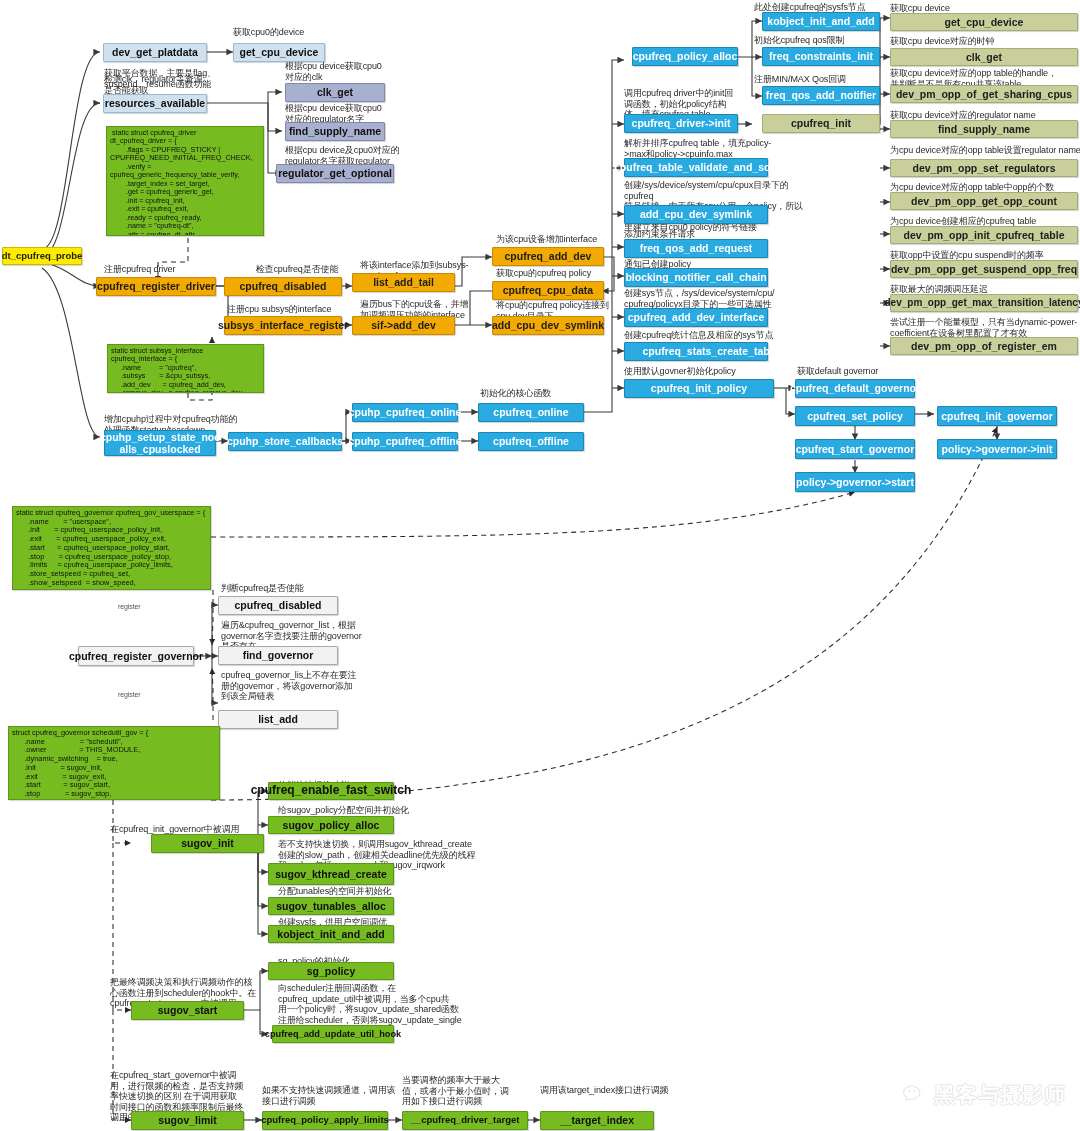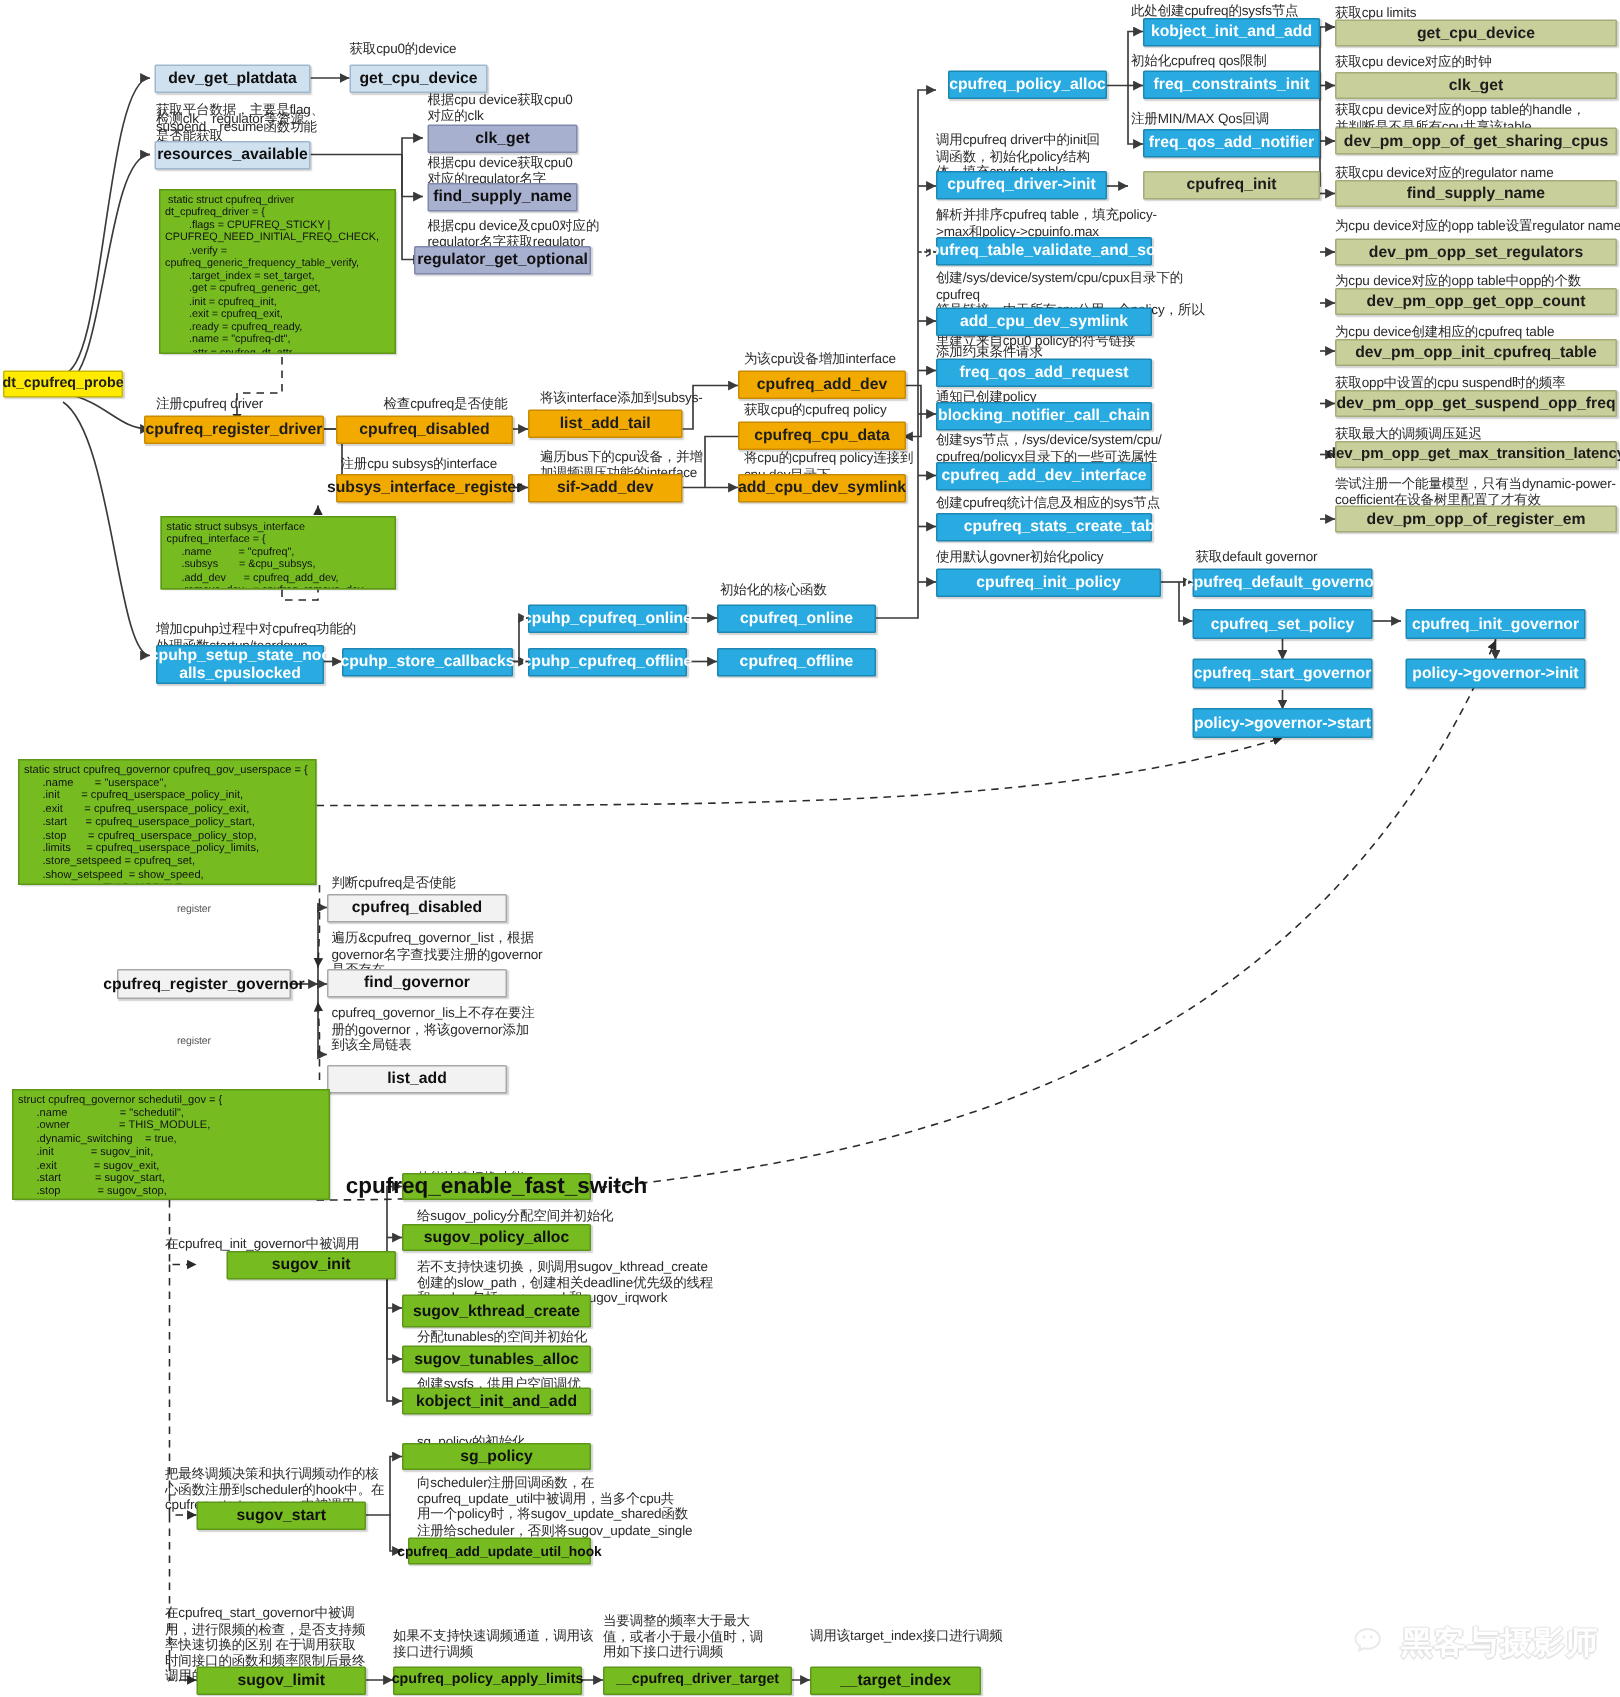--- a/index.html
+++ b/index.html
@@ -318,21 +318,21 @@
   <div class="note" style="left:624px;top:288px;width:180px;">创建sys节点，/sys/device/system/cpu/
 cpufreq/policyx目录下的一些可选属性</div>
   <div class="node n-cyan" style="left:624px;top:308px;width:144px;height:19px;">cpufreq_add_dev_interface</div>
 
   <div class="note" style="left:624px;top:330px;width:185px;">创建cpufreq统计信息及相应的sys节点</div>
   <div class="node n-cyan" style="left:624px;top:342px;width:144px;height:19px;padding-left:32px;">cpufreq_stats_create_table</div>
 
   <div class="note" style="left:624px;top:366px;width:160px;">使用默认govner初始化policy</div>
   <div class="node n-cyan" style="left:624px;top:379px;width:150px;height:19px;">cpufreq_init_policy</div>
 
-  <div class="note" style="left:890px;top:3px;width:185px;">获取cpu limits</div>
+  <div class="note" style="left:890px;top:3px;width:185px;">获取cpu device</div>
   <div class="node n-olive" style="left:890px;top:13px;width:188px;height:18px;">get_cpu_device</div>
 
   <div class="note" style="left:890px;top:36px;width:185px;">获取cpu device对应的时钟</div>
   <div class="node n-olive" style="left:890px;top:48px;width:188px;height:18px;">clk_get</div>
 
   <div class="note" style="left:890px;top:68px;width:190px;">获取cpu device对应的opp table的handle，
 并判断是不是所有cpu共享该table</div>
   <div class="node n-olive" style="left:890px;top:85px;width:188px;height:18px;">dev_pm_opp_of_get_sharing_cpus</div>
 
   <div class="note" style="left:890px;top:110px;width:190px;">获取cpu device对应的regulator name</div>
@@ -402,21 +402,21 @@
       .exit            = sugov_exit,
       .start           = sugov_start,
       .stop            = sugov_stop,
       .limits          = sugov_limits,
 };</div>
 
   <div class="note" style="left:110px;top:824px;width:150px;">在cpufreq_init_governor中被调用</div>
   <div class="node n-green" style="left:131px;top:834px;width:113px;height:19px;margin-left:20px;">sugov_init</div>
 
   <div class="note" style="left:278px;top:780px;width:180px;">使能快速切换功能</div>
-  <div class="node n-green" style="left:268px;top:782px;width:126px;height:18px;font-size:15px;">cpufreq_enable_fast_switch</div>
+  <div class="node n-green" style="left:268px;top:782px;width:126px;height:18px;font-size:12px;">cpufreq_enable_fast_switch</div>
 
   <div class="note" style="left:278px;top:805px;width:190px;">给sugov_policy分配空间并初始化</div>
   <div class="node n-green" style="left:268px;top:816px;width:126px;height:18px;">sugov_policy_alloc</div>
 
   <div class="note" style="left:278px;top:839px;width:210px;">若不支持快速切换，则调用sugov_kthread_create
 创建的slow_path，创建相关deadline优先级的线程
 和work，包括sugov_work和sugov_irqwork</div>
   <div class="node n-green" style="left:268px;top:863px;width:126px;height:22px;">sugov_kthread_create</div>
 
   <div class="note" style="left:278px;top:886px;width:190px;">分配tunables的空间并初始化</div>

